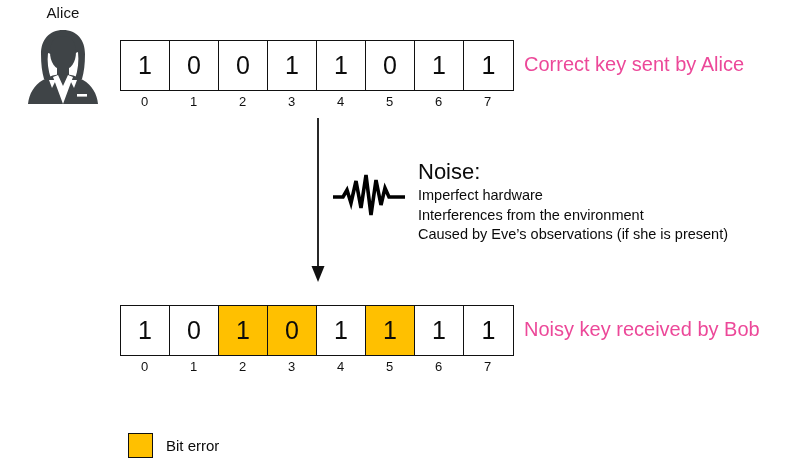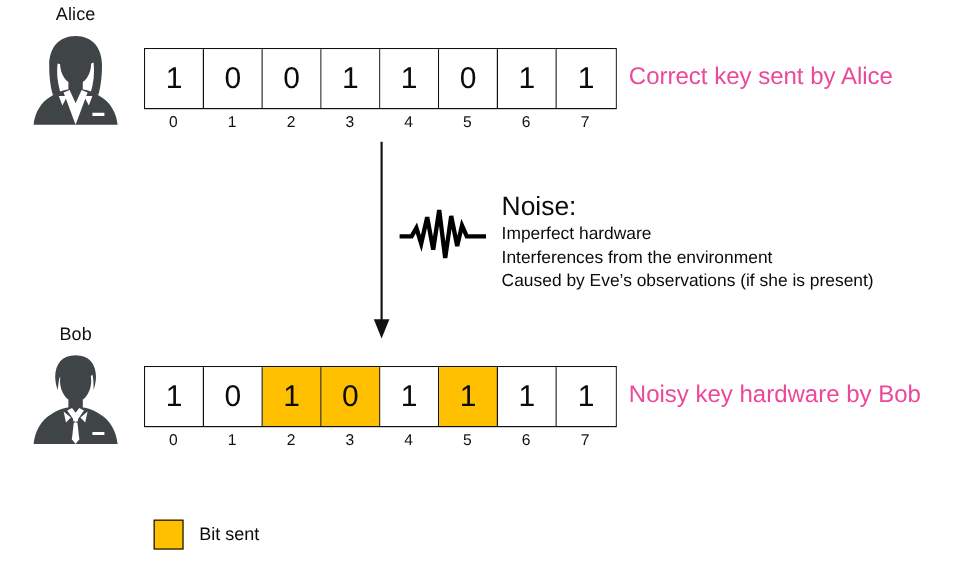--- a/index.html
+++ b/index.html
@@ -218,45 +218,20 @@
     <polyline points="2,25 12,25 16,18 20,31 25,9 30,36 35,3 40,43 45,8 50,33 54,16 58,25 74,25" fill="none" stroke="#000000" stroke-width="3.6" stroke-linejoin="miter" stroke-linecap="butt"></polyline>
   </svg>
 
   <div class="noise-text">
     <div class="noise-title">Noise:</div>
     <div class="noise-line">Imperfect hardware</div>
     <div class="noise-line">Interferences from the environment</div>
     <div class="noise-line">Caused by Eve’s observations (if she is present)</div>
   </div>
 
-  <div class="party" id="bob-party">
-    <div class="party-name">Bob</div>
-    <svg class="party-avatar" width="86" height="82" viewBox="0 0 86 82" aria-hidden="true">
-      <g fill="#3f4447">
-
-        <path d="M43 6 C32 6 26 13 26 24 C26 28 27 32 28 35 C29 29 29 26 30 24 C37 28 52 28 57 22 C58 26 58 30 58 35 C59 32 60 28 60 24 C60 13 54 6 43 6 Z"></path>
-
-        <path d="M43 12 C35 12 30 18 30 27 C30 37 36 45 43 45 C50 45 56 37 56 27 C56 18 51 12 43 12 Z"></path>
-
-        <path d="M37 43 h12 v8 c0 3 -12 3 -12 0 z"></path>
-
-        <path d="M43 49 C36 49 29 51 23 55 C14 60 9 70 8 80 L78 80 C77 70 72 60 63 55 C57 51 50 49 43 49 Z"></path>
-
-        <path d="M36 52 L43 62 L50 52 L46 50 L43 54 L40 50 Z" fill="#ffffff"></path>
-
-        <path d="M33 53 L39 58 L35 62 Z" fill="#ffffff"></path>
-        <path d="M53 53 L47 58 L51 62 Z" fill="#ffffff"></path>
-
-        <path d="M41 57 h4 v4 h-4 z" fill="#ffffff"></path>
-        <path d="M41.5 62 h3 l1.6 14 L43 80 L39.9 76 Z" fill="#ffffff"></path>
-
-        <path d="M57 70 h10 v2.6 h-10 z" fill="#ffffff"></path>
-      </g>
-    </svg>
-  </div>
 
   <div class="bitrow" id="bob-row">
     <div class="bitcells">
       <div class="bitcell">1</div>
       <div class="bitcell">0</div>
       <div class="bitcell error">1</div>
       <div class="bitcell error">0</div>
       <div class="bitcell">1</div>
       <div class="bitcell error">1</div>
       <div class="bitcell">1</div>
@@ -265,21 +240,21 @@
     <div class="idxrow">
       <div class="idxcell">0</div>
       <div class="idxcell">1</div>
       <div class="idxcell">2</div>
       <div class="idxcell">3</div>
       <div class="idxcell">4</div>
       <div class="idxcell">5</div>
       <div class="idxcell">6</div>
       <div class="idxcell">7</div>
     </div>
-    <div class="row-caption">Noisy key hardware by Bob</div>
+    <div class="row-caption">Noisy key received by Bob</div>
   </div>
 
   <div class="legend">
     <div class="legend-swatch"></div>
-    <div class="legend-label">Bit sent</div>
+    <div class="legend-label">Bit error</div>
   </div>
 
 </div>
 
 </body></html>

